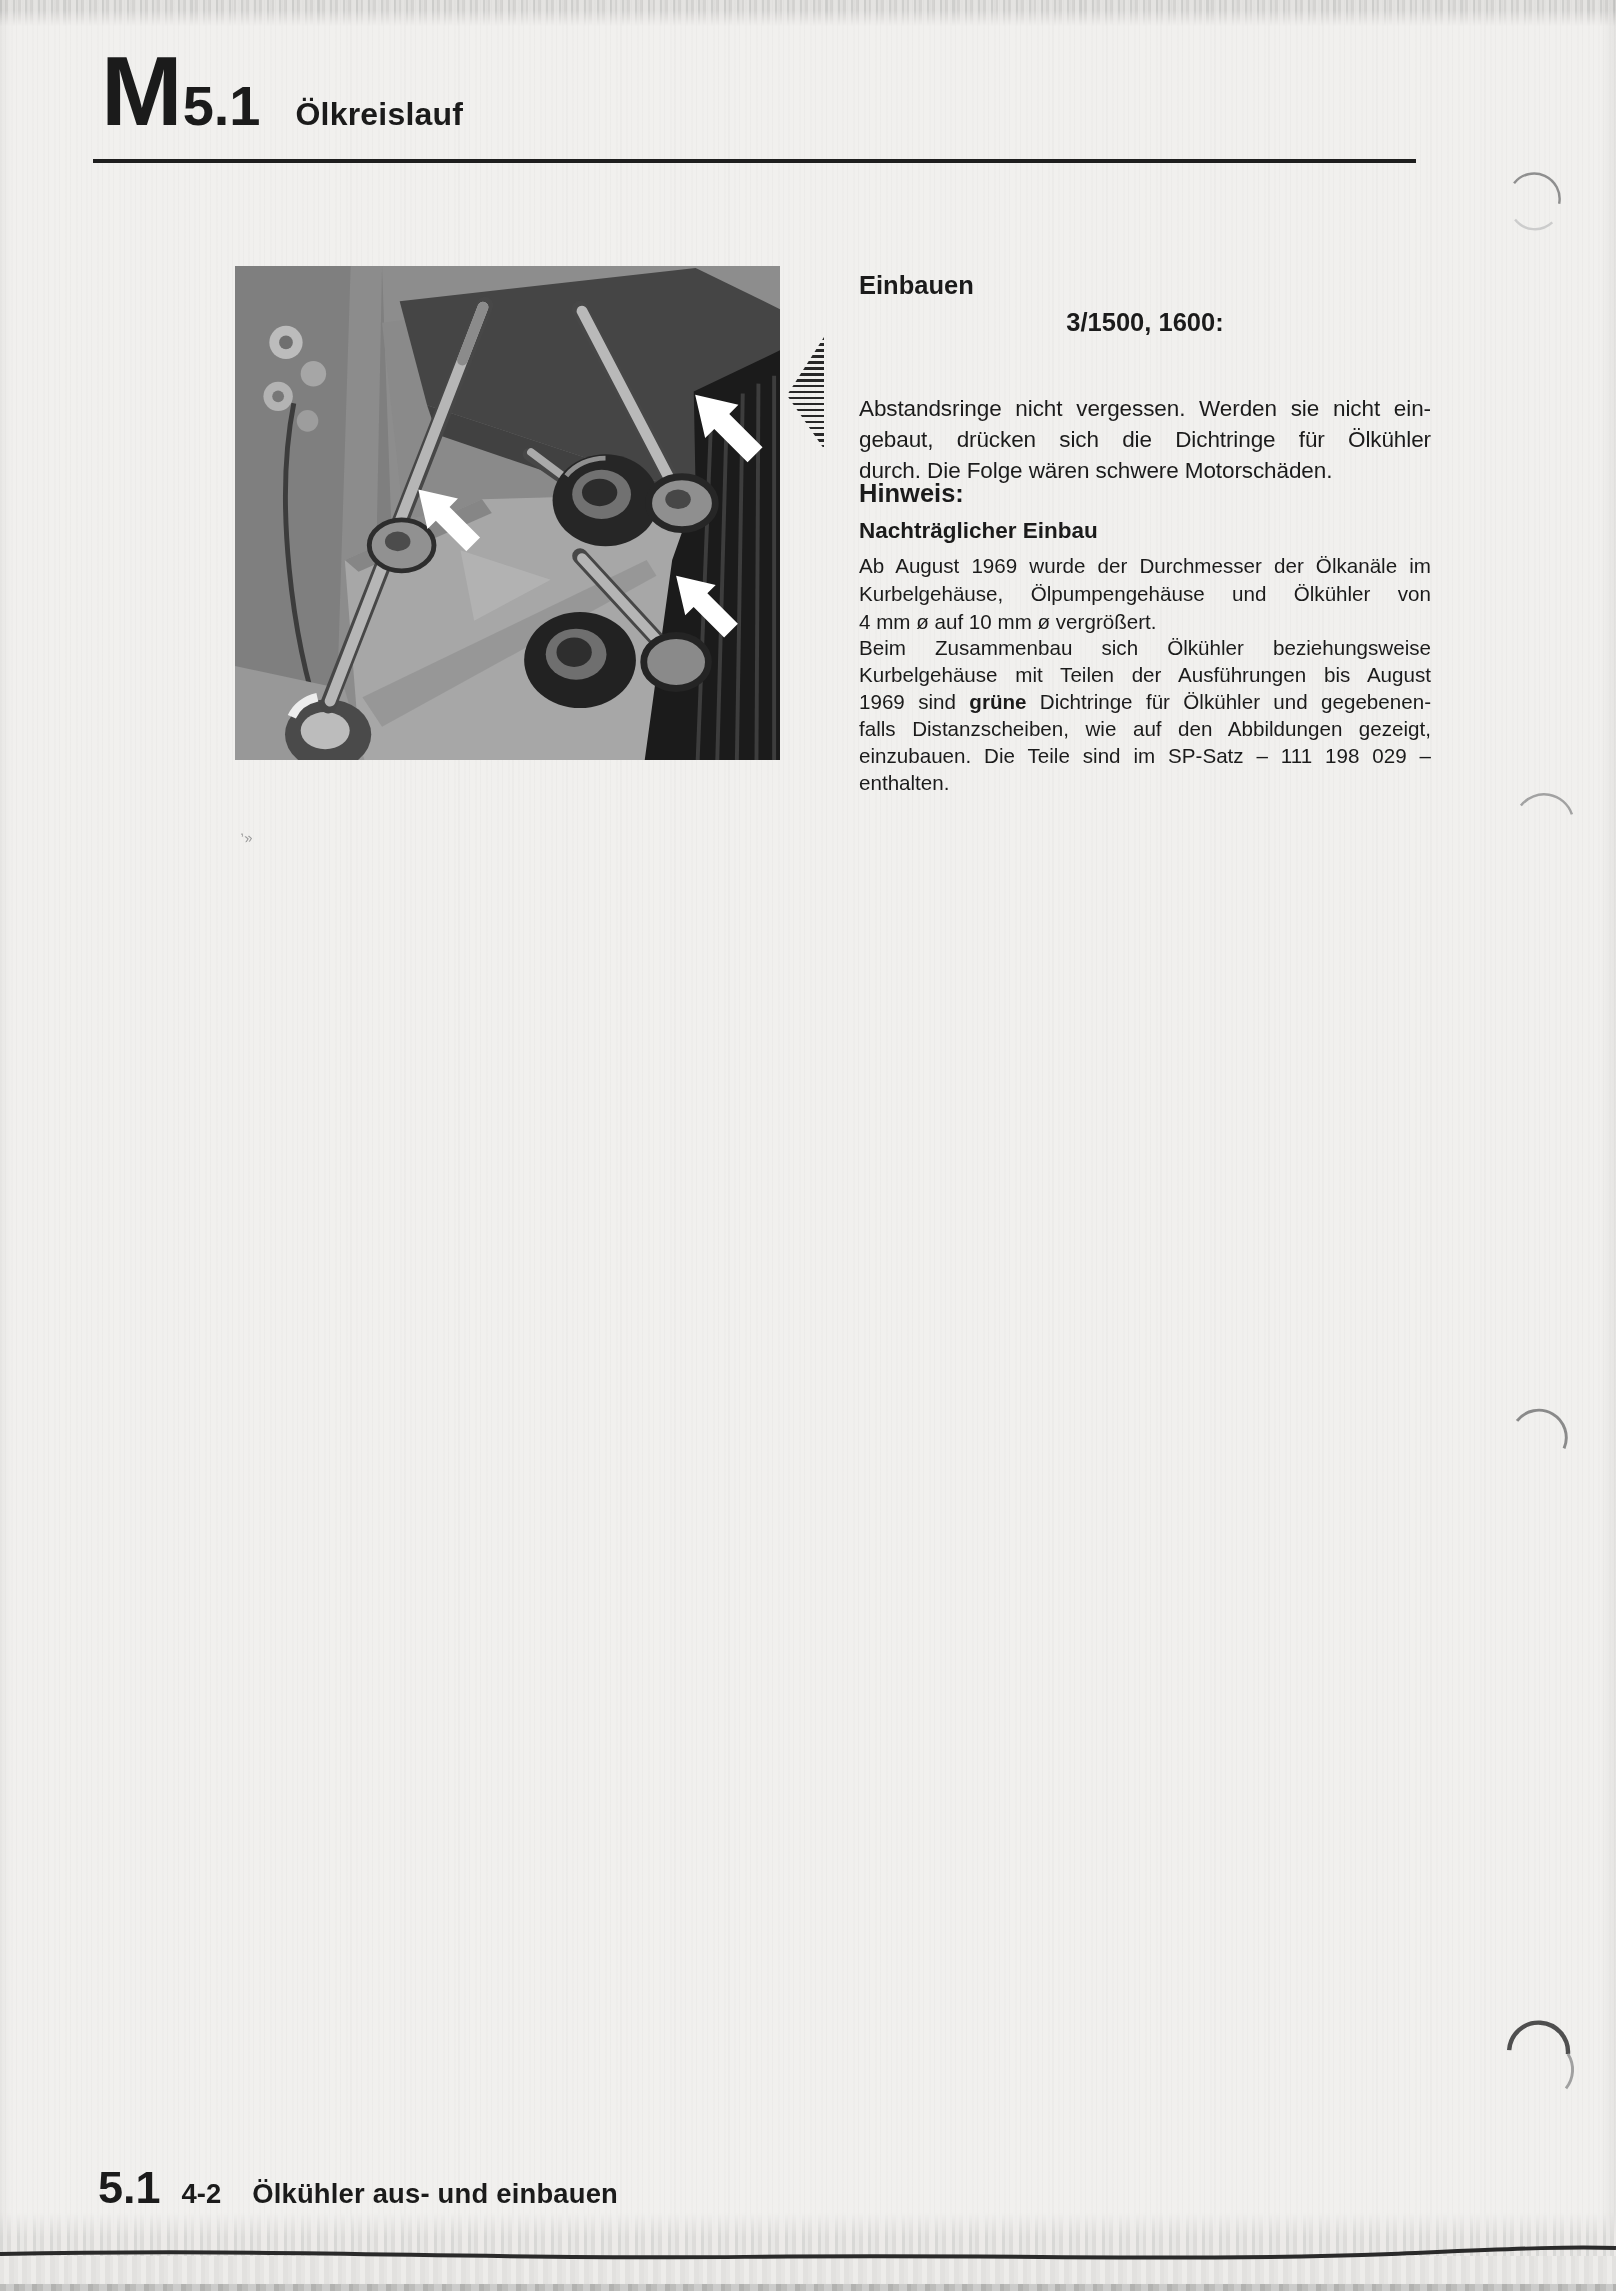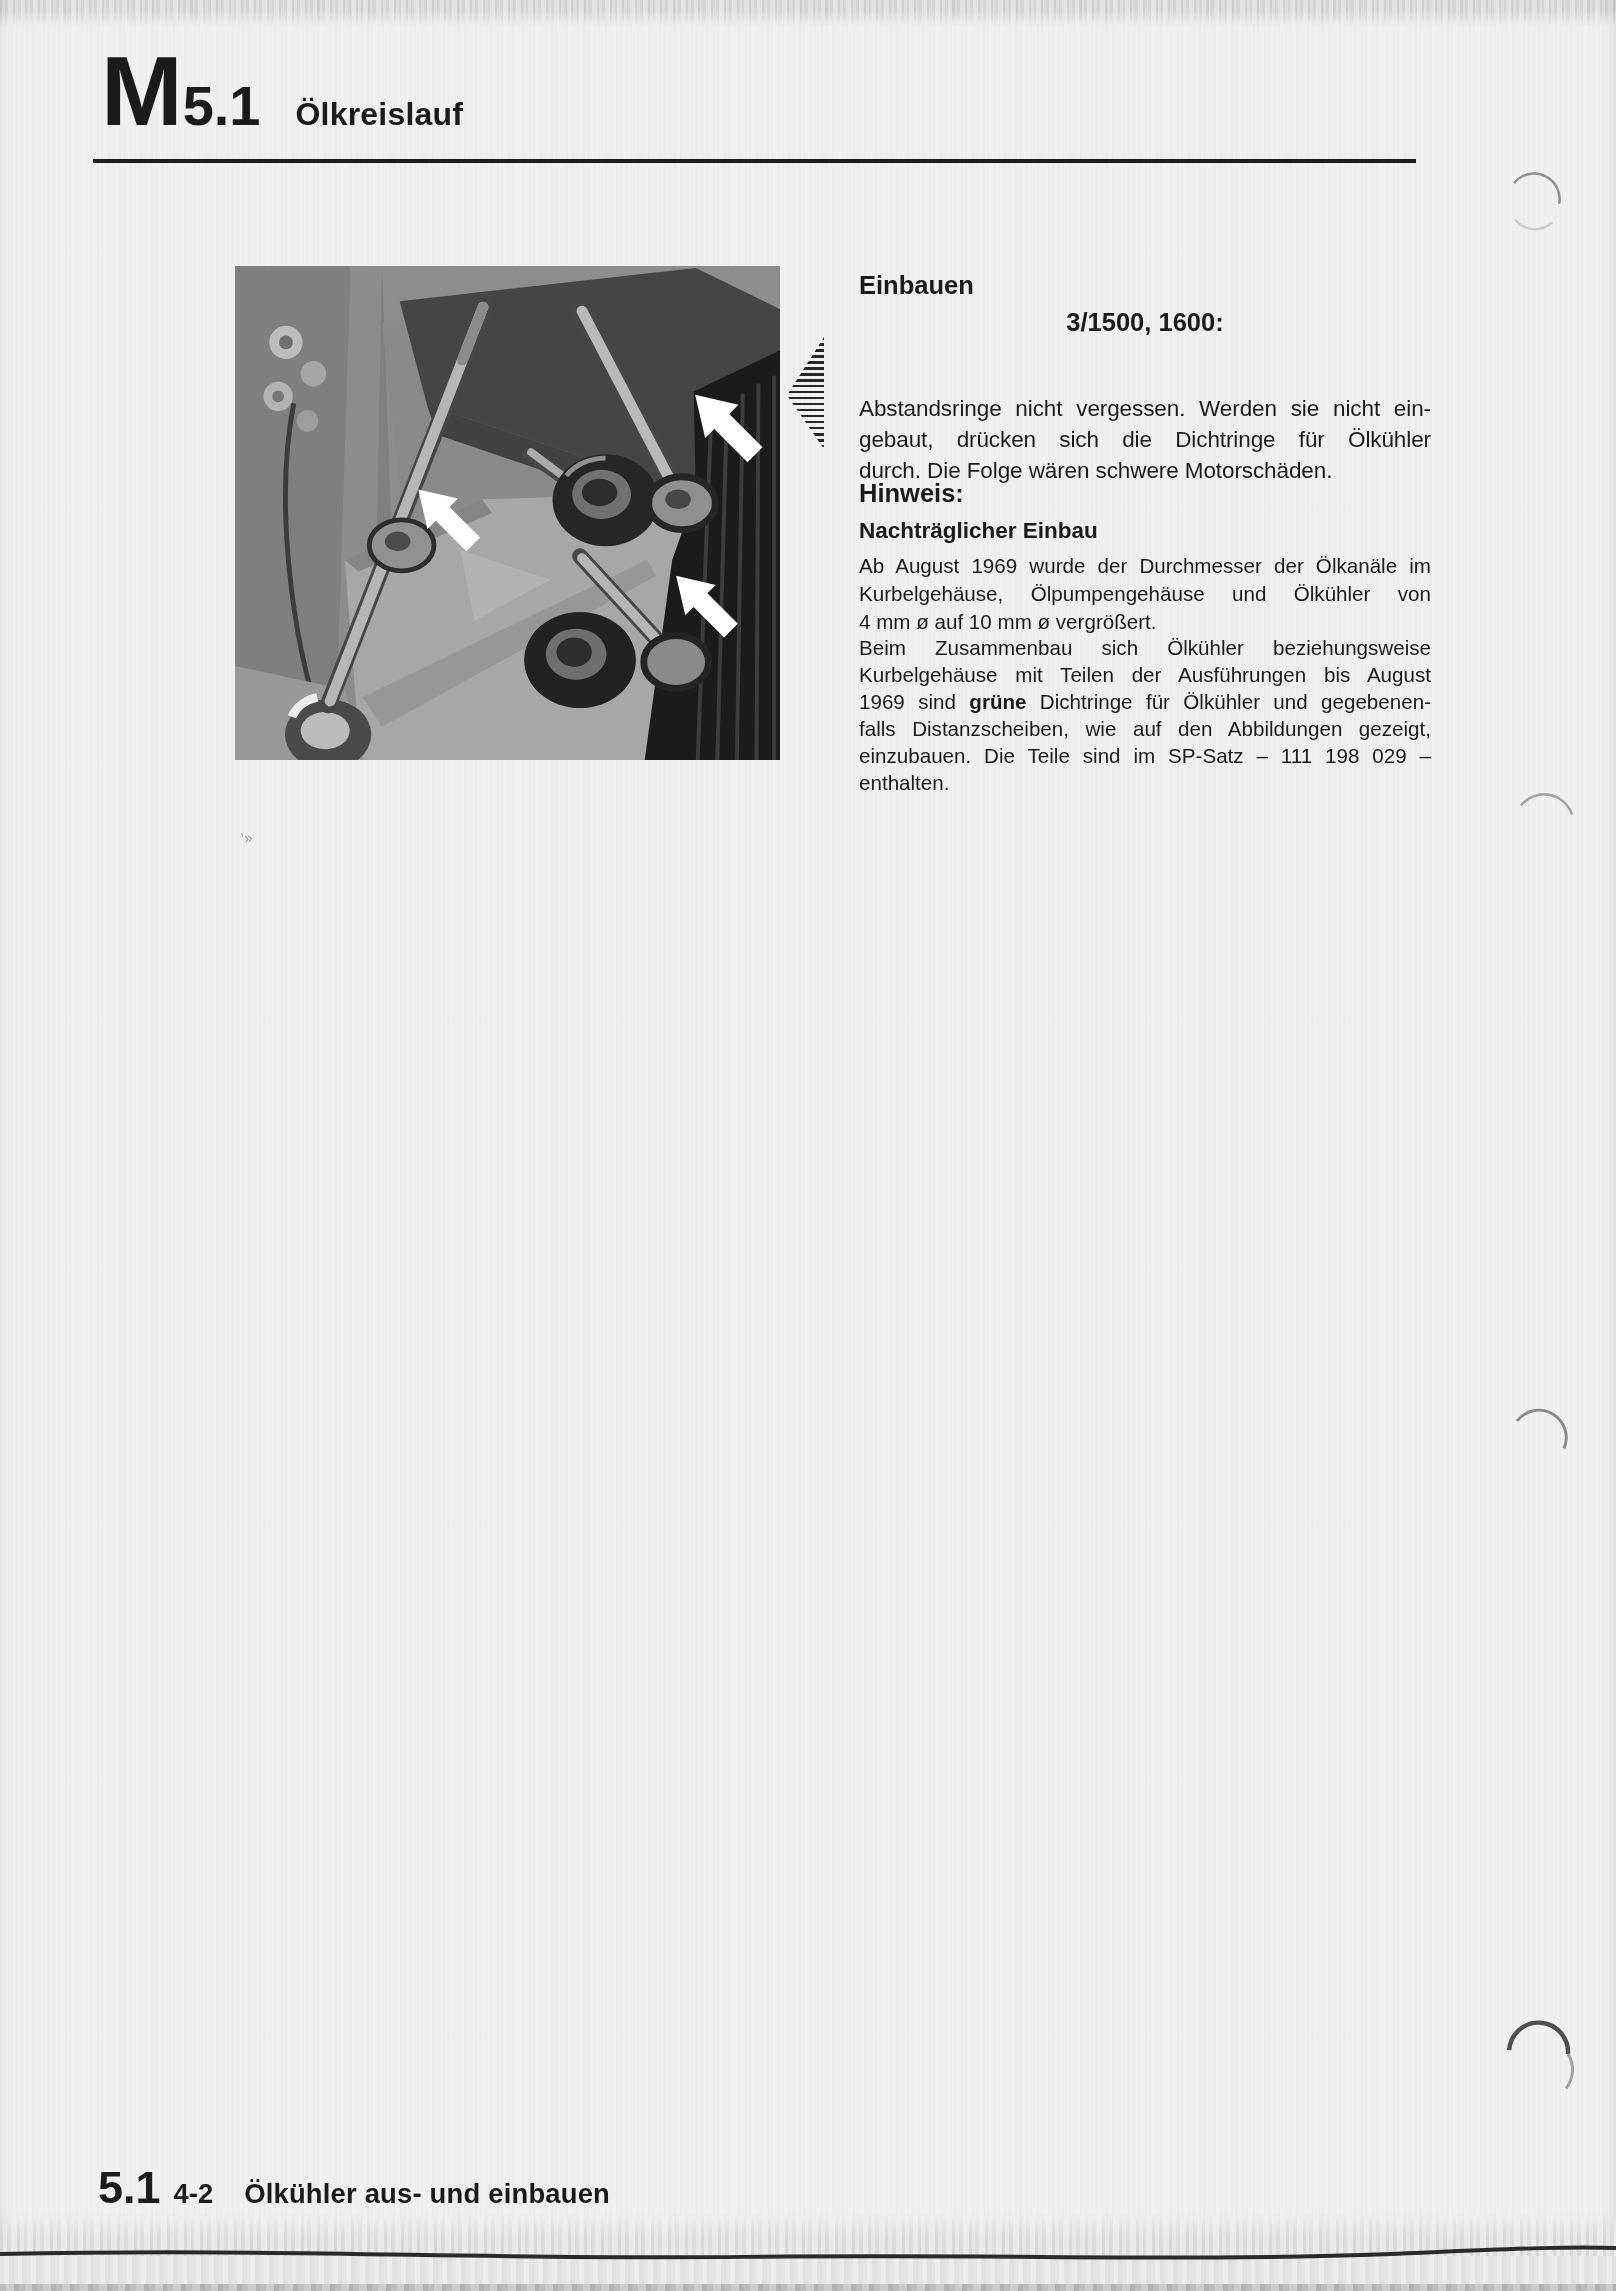--- a/index.html
+++ b/index.html
@@ -47,21 +47,21 @@
   .h-hinweis{top:479px;font-size:25.5px;font-weight:700;}
   .h-sub{top:518px;font-size:22.5px;font-weight:700;}
   .p-small1{top:552px;font-size:20.6px;line-height:28px;}
   .p-small2{top:634px;font-size:20.6px;line-height:27px;}
   .pline{text-align:left;}
   .jfy{text-align:justify;text-align-last:justify;}
 
   
   .footer{position:absolute;left:98px;top:2165px;line-height:1;white-space:nowrap;}
   .f-num{font-size:45px;font-weight:700;}
-  .f-page{font-size:27.4px;font-weight:700;margin-left:13px;}
+  .f-page{font-size:27.4px;font-weight:700;margin-left:21px;}
   .f-cap{font-size:27.4px;font-weight:700;margin-left:31px;letter-spacing:0.2px;}
 
   
   .bottom-band{
     position:absolute;left:0;top:2213px;width:100%;height:43px;
     background:repeating-linear-gradient(90deg,#d8d8d6 0 2.9px,#e8e7e5 2.9px 6.9px,#dddcda 6.9px 10.8px,#eceae8 10.8px 16.7px);
     -webkit-mask-image:linear-gradient(transparent,#000 55%);
     mask-image:linear-gradient(transparent,#000 55%);
   }
   .below-line{

